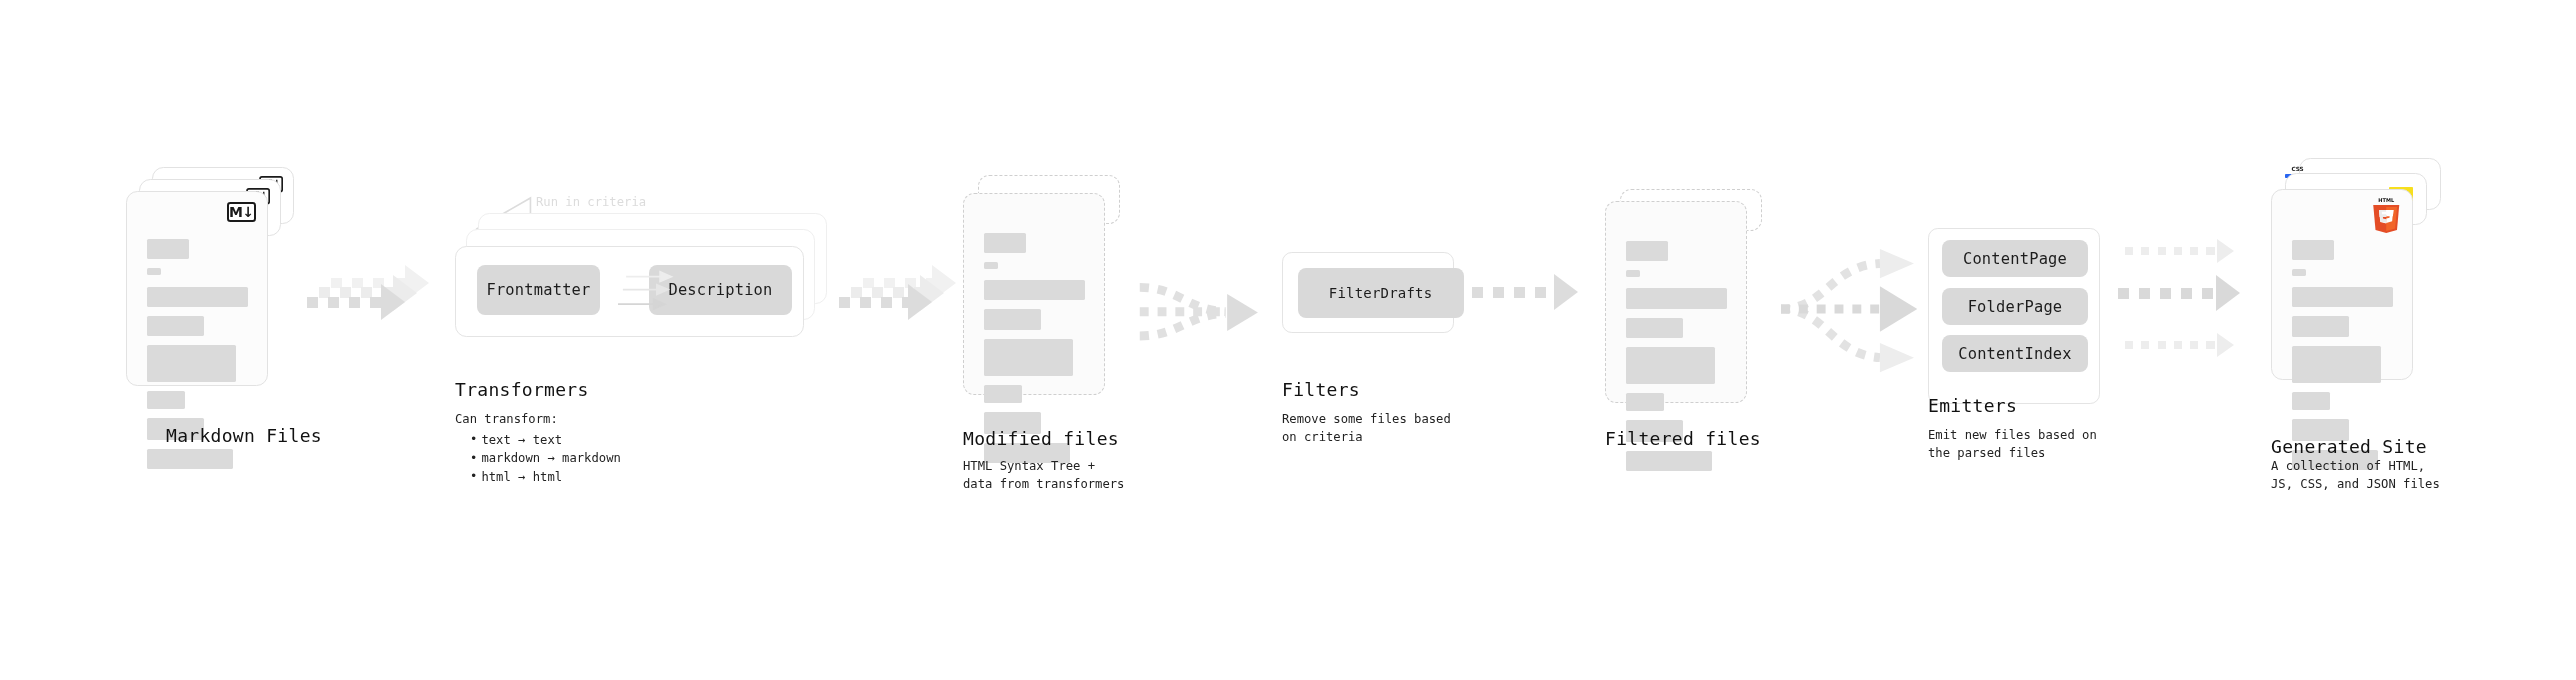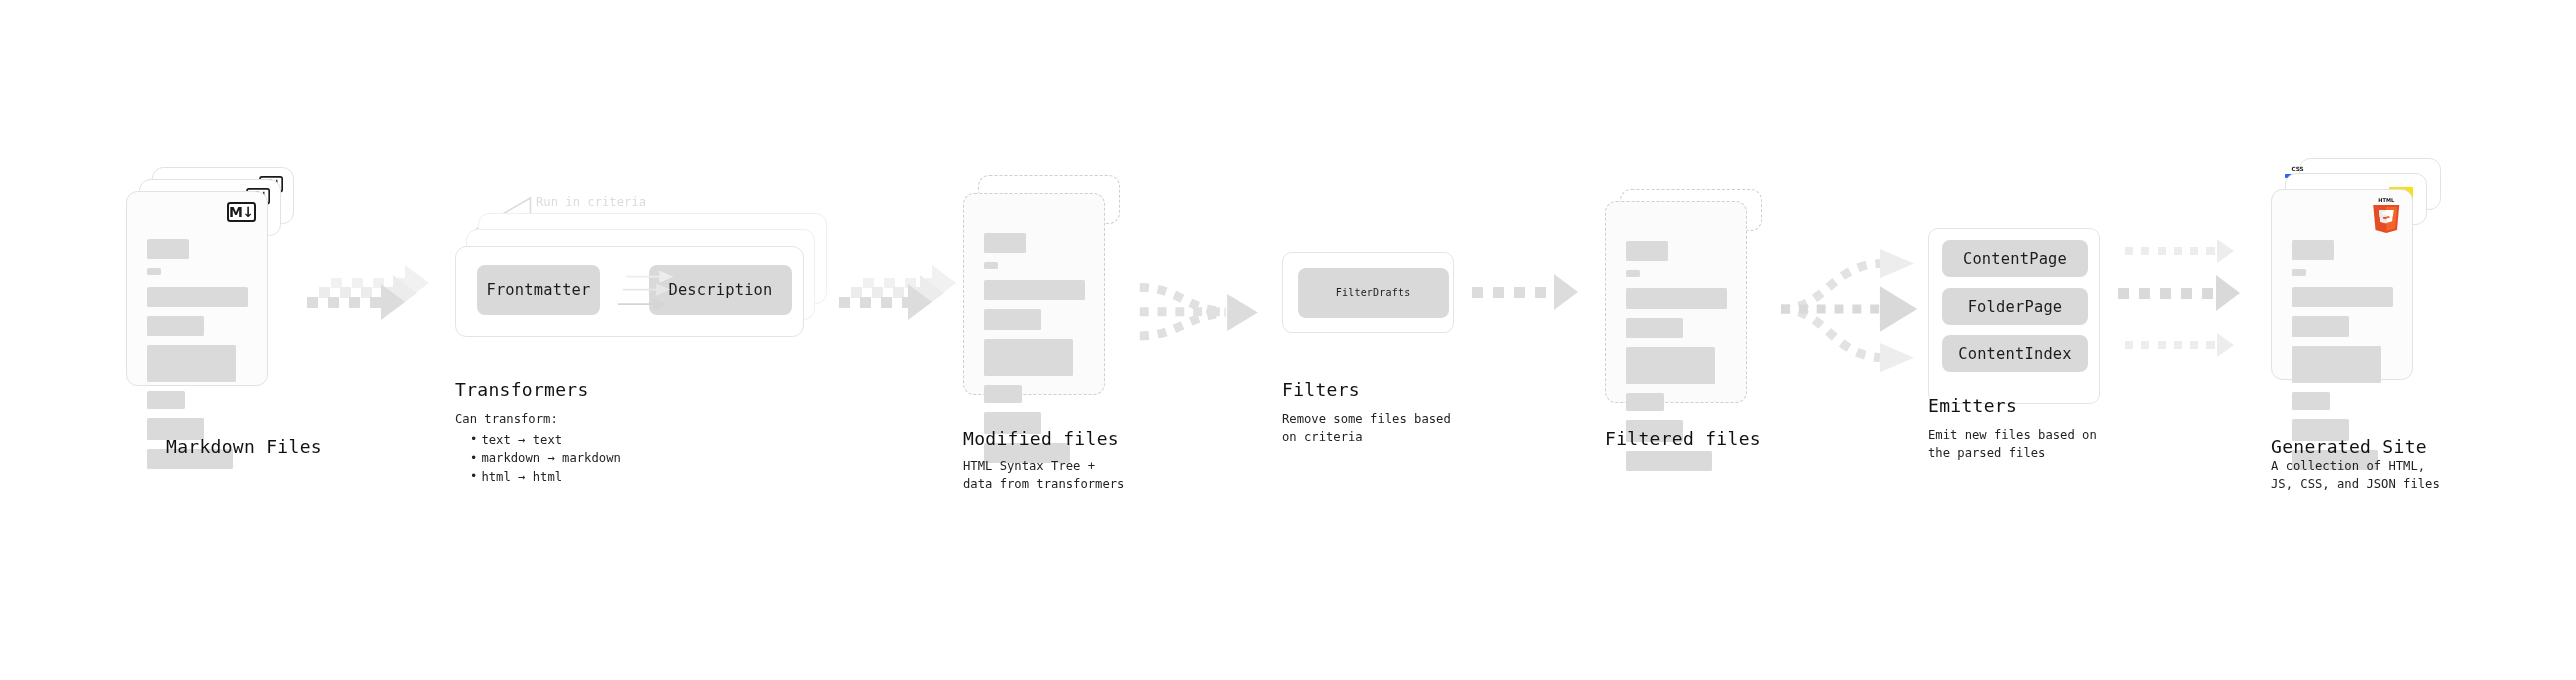--- a/index.html
+++ b/index.html
@@ -137,21 +137,21 @@
           <div class="bar" style="width: 14%; height: 7.3px; margin-bottom: 11.4px;"></div>
           <div class="bar" style="width: 100%; height: 20.3px;"></div>
           <div class="bar" style="width: 57%; height: 20.3px;"></div>
           <div class="bar" style="width: 89%; height: 37px;"></div>
           <div class="bar" style="width: 38%; height: 18px;"></div>
           <div class="bar" style="width: 57%; height: 22px;"></div>
           <div class="bar" style="width: 86%; height: 20.3px;"></div>
         </div>
     </div>
   </div>
-  <div class="title" style="left:126px; top:436px;padding-left:40px;">Markdown Files</div>
+  <div class="title" style="left:126px; top:425px;padding-left:40px;">Markdown Files</div>
 
   <div class="abs" style="left:307px; top:276px; width:122px; height:73px; color:#ececec;">
     <div class="arrowline" style="left:24.4px; top:1.6px; width:98px; color:#f1f1f1;">
         <div class="dots"></div>
         <div class="head"></div>
       </div>
     <div class="arrowline" style="left:12.2px; top:11.4px; width:98px; color:#ececec;">
         <div class="dots"></div>
         <div class="head"></div>
       </div>
@@ -244,21 +244,21 @@
   <svg class="abs" style="left:1136px; top:268px; width:137px; height:89px;" viewBox="0 0 168 110">
     <g stroke="#e0e0e0" stroke-width="11" fill="none" stroke-dasharray="11 11" stroke-linecap="butt">
       <path d="M4 24 C52 24, 62 52, 110 54"></path>
       <path d="M4 84 C52 84, 62 58, 110 56"></path>
       <path d="M4 54 L112 54"></path>
     </g>
     <polygon points="112,32 150,55 112,78" fill="#dcdcdc"></polygon>
   </svg>
 
   <div class="groupbox" style="left:1282px; top:252px; width:172px; height:81px; border-radius:9.8px; background:#ffffff;">
-    <div class="chip" style="left:14.6px; top:14.6px; width:151px; height:50px; font-size:10px;">FilterDrafts</div>
+    <div class="chip" style="left:14.6px; top:14.6px; width:166px; height:50px; font-size:14px;">FilterDrafts</div>
   </div>
 
   <div class="title" style="left:1282px; top:379px;">Filters</div>
   <div class="sub" style="left:1282px; top:411px;">Remove some files based
 on criteria</div>
 
   <div class="arrowline" style="left:1472px; top:287px; width:106px; color:#dcdcdc;">
     <div class="dots"></div>
       <div class="head"></div>
   </div>

